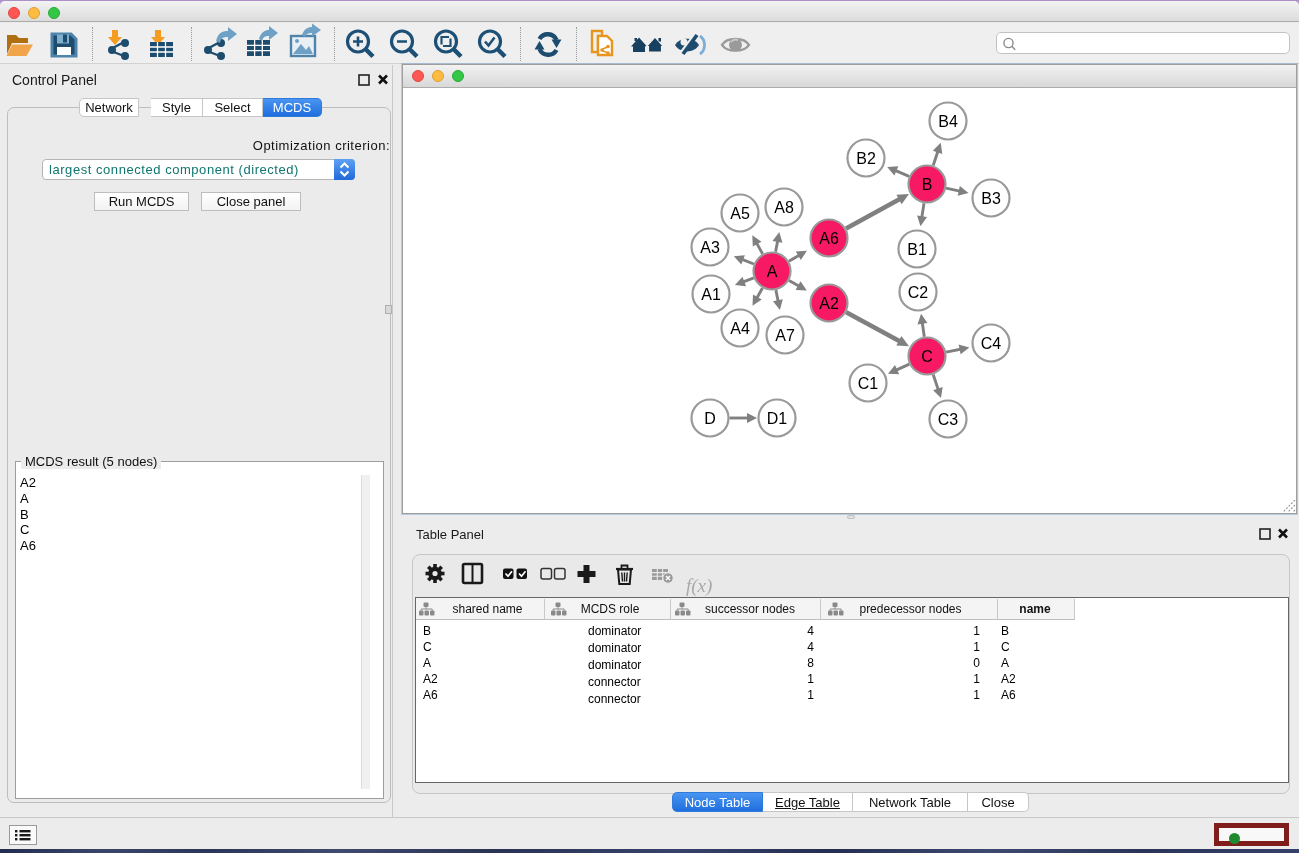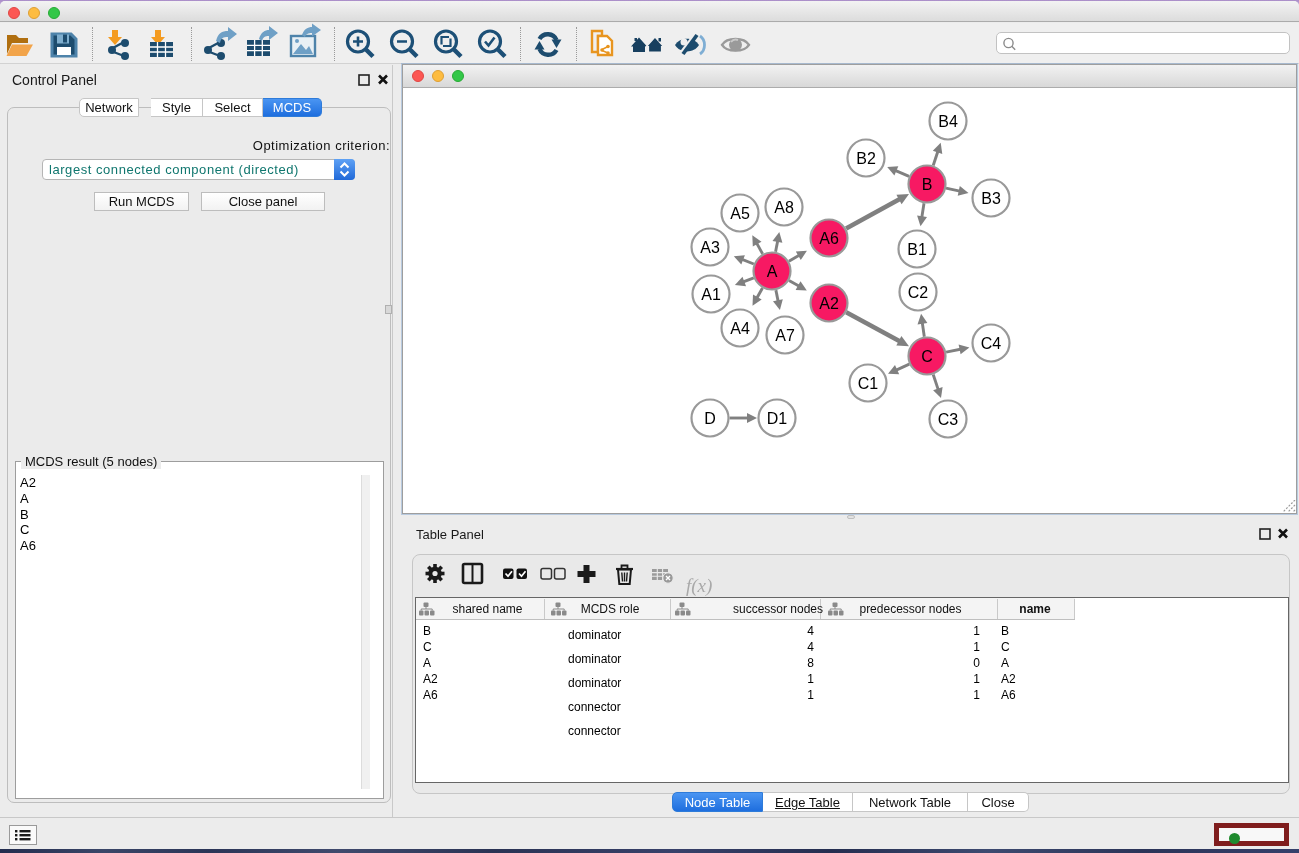--- a/index.html
+++ b/index.html
@@ -175,21 +175,21 @@
   <div class="tab" style="left:79px;width:60px;border-radius:5px 0 0 5px;">Network</div>
   <div class="tab" style="left:151px;width:52px;border-left:none;">Style</div>
   <div class="tab" style="left:203px;width:60px;border-left:none;">Select</div>
   <div class="tab selblue" style="left:263px;width:59px;border-left:none;border-radius:0 5px 5px 0;">MCDS</div>
   <div class="abs" id="opt-label">Optimization criterion:</div>
   <div class="abs" id="combo">largest connected component (directed)</div>
   <div class="abs" id="combo-btn"><svg width="21" height="21">
         <path d="M6.5 8.5 L10.5 4.5 L14.5 8.5 M6.5 12.5 L10.5 16.5 L14.5 12.5" stroke="#fff" stroke-width="2" fill="none"></path>
       </svg></div>
   <div class="btn" style="left:94px;width:95px;">Run MCDS</div>
-  <div class="btn" style="left:201px;width:124px;">Close panel</div>
+  <div class="btn" style="left:201px;width:100px;">Close panel</div>
   <div class="abs" id="mcds-group"></div>
   <div class="abs" id="mcds-scroll"></div>
   <div class="abs" id="mcds-legend">MCDS result (5 nodes)</div>
   <div class="abs" id="mcds-list">A2<br>A<br>B<br>C<br>A6</div>
 
   <div class="abs" style="left:385px;top:304px;width:7px;height:9px;background:#D8D8D8;border:1px solid #B0B0B0;"></div>
   <div class="abs" style="left:847px;top:514px;width:8px;height:4px;background:#E2E2E2;border:1px solid #C0C0C0;border-radius:2px;"></div>
   <div class="abs" style="left:403px;top:430px;width:6px;height:10px;background:#DCDCDC;border:1px solid #B8B8B8;"></div>
 
   <div class="abs" id="netwin"></div>
@@ -353,25 +353,25 @@
           <rect x="11" y="8.5" width="4.5" height="5" rx="1"></rect>
           <path d="M7 5 v2 M2.2 8.5 v-1.5 h11 v1.5" stroke="#8a8a8a" stroke-width="1" fill="none"></path>
         </g>
     <use href="#st" x="132"></use>
         <use href="#st" x="256"></use>
         <use href="#st" x="409"></use>
       </g>
   </svg>
   <div class="hlabel" style="left:440px;width:95px;">shared name</div>
   <div class="hlabel" style="left:575px;width:70px;">MCDS role</div>
-  <div class="hlabel" style="left:700px;width:100px;margin-left:28px;">successor nodes</div>
+  <div class="hlabel" style="left:700px;width:100px;">successor nodes</div>
   <div class="hlabel" style="left:853px;width:115px;">predecessor nodes</div>
   <div class="hlabel" style="left:1000px;width:70px;font-weight:bold;">name</div>
   <div class="cell" style="left:423px;top:622px;line-height:16px;">B<br>C<br>A<br>A2<br>A6</div>
-  <div class="cell" style="left:568px;top:622px;line-height:24px;">dominator<br>dominator<br>dominator<br>connector<br>connector</div>
+  <div class="cell" style="left:588px;top:622px;line-height:17px;">dominator<br>dominator<br>dominator<br>connector<br>connector</div>
   <div class="cell" style="left:714px;top:622px;width:100px;text-align:right;line-height:16px;">4<br>4<br>8<br>1<br>1</div>
   <div class="cell" style="left:880px;top:622px;width:100px;text-align:right;line-height:16px;">1<br>1<br>0<br>1<br>1</div>
   <div class="cell" style="left:1001px;top:622px;line-height:16px;">B<br>C<br>A<br>A2<br>A6</div>
   <div class="tabb selblue" style="left:672px;width:91px;border-radius:5px 0 0 5px;">Node Table</div>
   <div class="tabb" style="left:763px;width:90px;border-left:none;text-decoration:underline;">Edge Table</div>
   <div class="tabb" style="left:853px;width:115px;border-left:none;">Network Table</div>
   <div class="tabb" style="left:968px;width:61px;border-left:none;border-radius:0 5px 5px 0;">Close</div>
 
   <div class="abs" id="statusbar"></div>
   <div class="abs" id="list-btn"><svg width="26" height="18">

